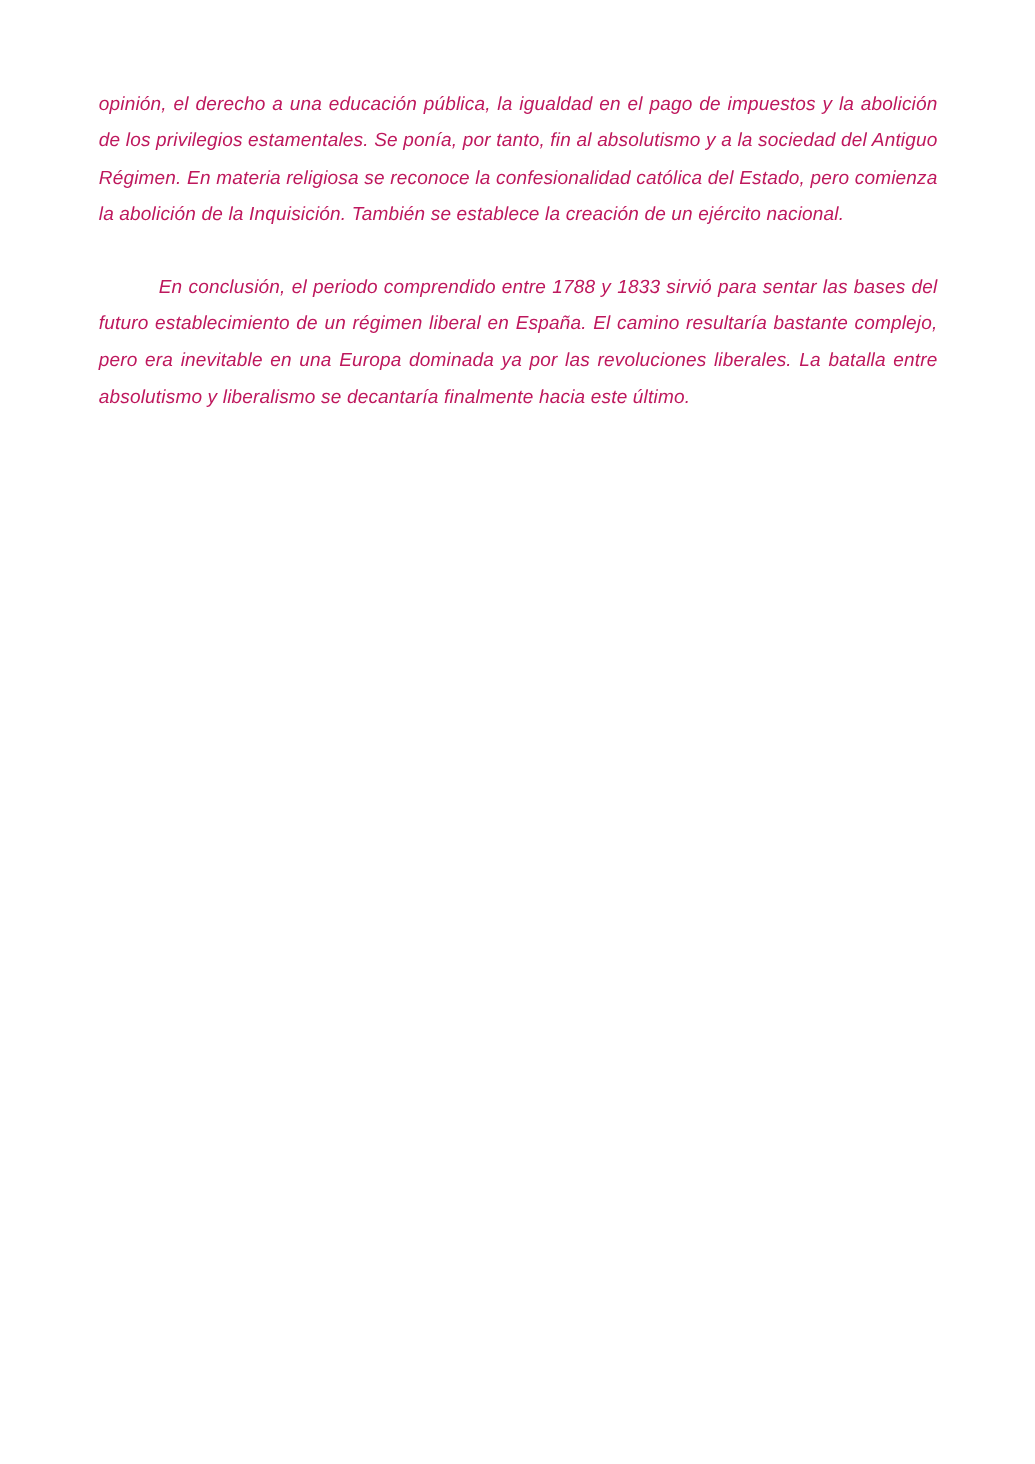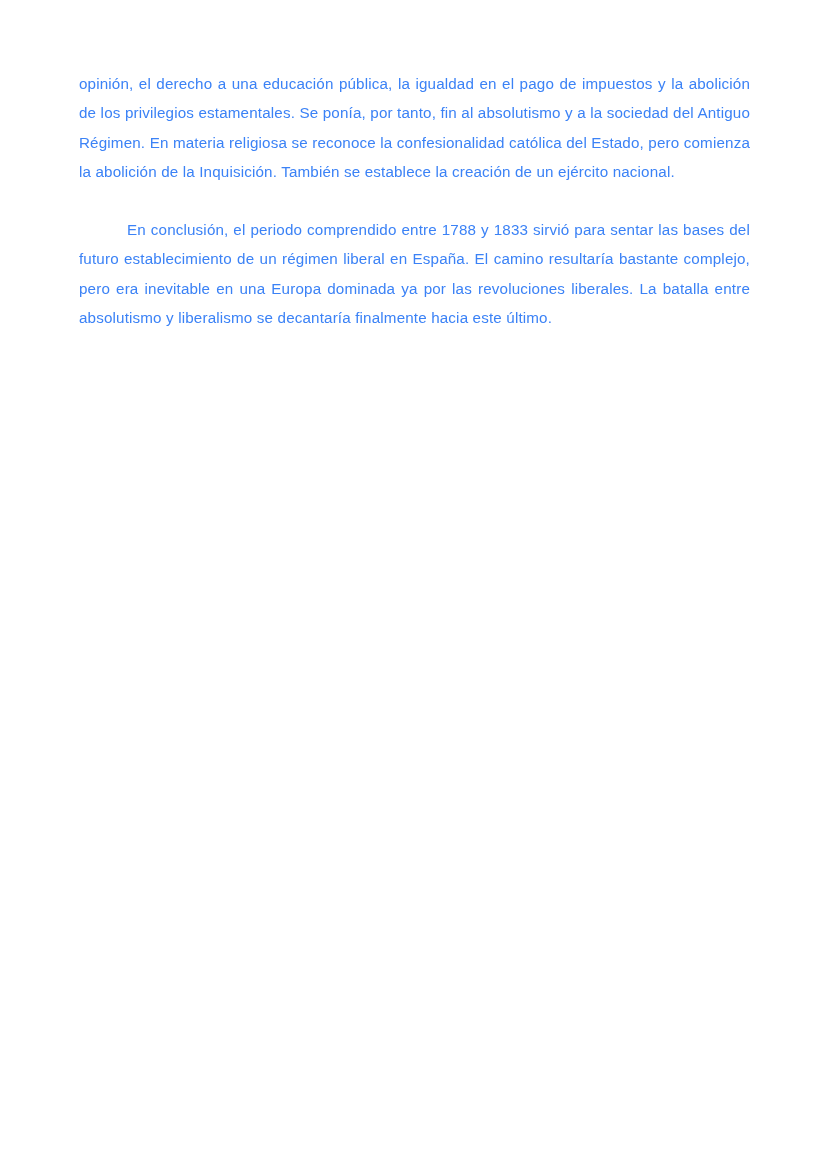--- a/index.html
+++ b/index.html
@@ -26,22 +26,23 @@
     left: 79px;
     top: 69px;
     width: 671px;
   }
   p.para {
     margin: 0;
     font-size: 15.2px;
     line-height: 29.3px;
     text-align: justify;
     text-justify: inter-word;
-    color: #3b82f6;
+    color: #be185d;
     letter-spacing: 0.01em;
+    font-style: italic;
   }
   p.para.indent {
     text-indent: 48px;
   }
   .gap {
     height: 29px;
   }
 </style>
 </head>
 <body>

